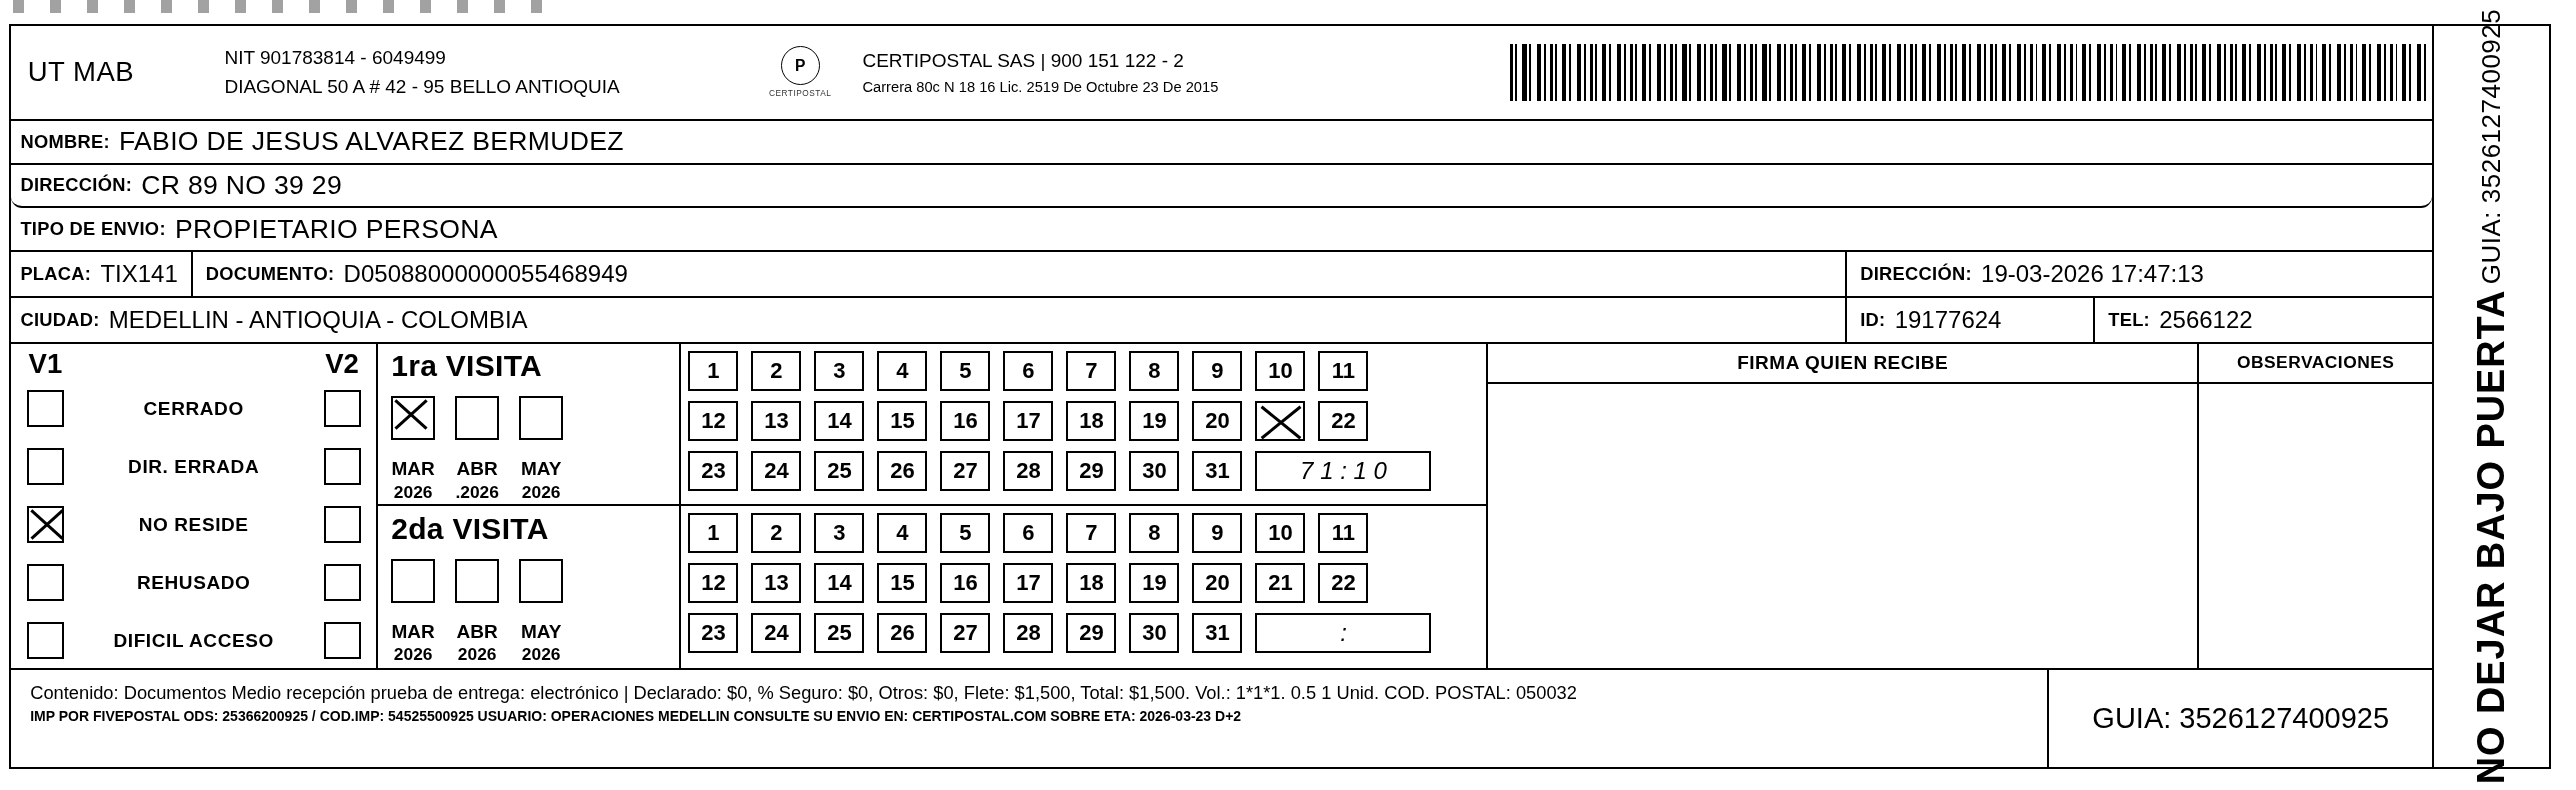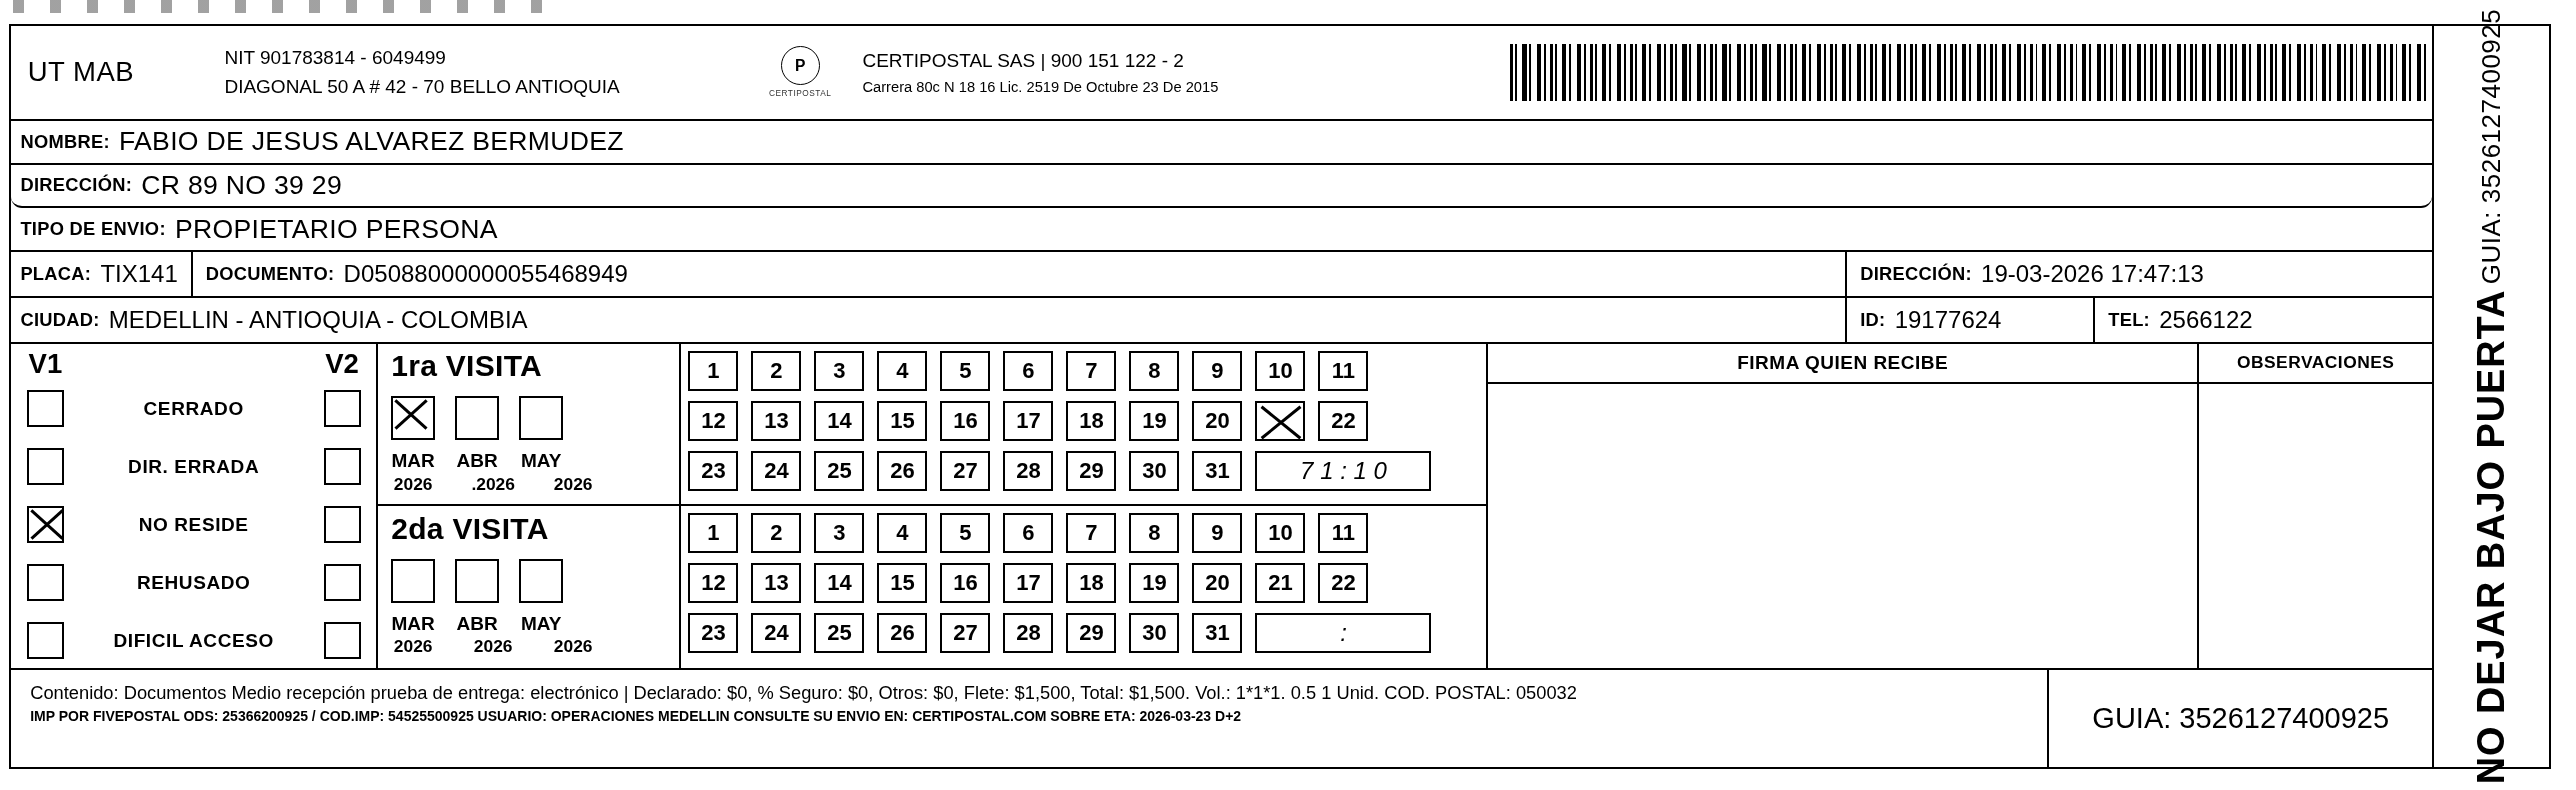--- a/index.html
+++ b/index.html
@@ -147,23 +147,23 @@
   .visit-col{
     width:303px;
     border-right:2.8px solid #000;
     box-sizing:border-box;
   }
   .visit-block{height:50%;box-sizing:border-box;padding:5.5px 0 0 13px;}
   .visit-block.first{border-bottom:2.8px solid #000;}
   .visit-title{font-size:30px;font-weight:bold;letter-spacing:0.3px;}
   .mon-boxes{display:flex;gap:20px;margin-top:13px;}
   .mon-boxes .chk{width:44px;height:44px;}
-  .mon-names{display:flex;gap:20px;margin-top:10px;font-size:19px;font-weight:bold;}
+  .mon-names{display:flex;gap:20px;margin-top:18px;font-size:19px;font-weight:bold;}
   .mon-names span{width:44px;text-align:center;}
-  .mon-years{display:flex;gap:36px;margin-top:1.8px;font-size:17.4px;font-weight:bold;}
+  .mon-years{display:flex;gap:20px;margin-top:1.8px;font-size:17.4px;font-weight:bold;}
   .mon-years span{width:44px;text-align:center;}
   .days-col{
     width:807px;
     border-right:2.8px solid #000;
     box-sizing:border-box;
     display:flex;flex-direction:column;
   }
   .days-half{height:50%;box-sizing:border-box;padding:7.3px 0 0 7.3px;}
   .days-half.first{border-bottom:2.8px solid #000;}
   .day-row{display:flex;gap:13px;margin-bottom:10px;}
@@ -255,21 +255,21 @@
 <div class="sheet">
   <div class="topnoise"></div>
 
   <div class="doc">
     <div class="left-col">
 
       <div class="hdr">
         <div class="hdr-ut">UT MAB</div>
         <div class="hdr-addr">
           <div>NIT 901783814 - 6049499</div>
-          <div>DIAGONAL 50 A # 42 - 70  BELLO  ANTIOQUIA</div>
+          <div>DIAGONAL 50 A # 42 - 95  BELLO  ANTIOQUIA</div>
         </div>
         <div class="hdr-logo">
           <div class="logo-circle">P</div>
           <div class="logo-text">CERTIPOSTAL</div>
         </div>
         <div class="hdr-cert">
           <div>CERTIPOSTAL SAS | 900 151 122 - 2</div>
           <div class="l2">Carrera 80c N 18 16  Lic. 2519 De Octubre 23 De 2015</div>
         </div>
         <div class="hdr-bar">

